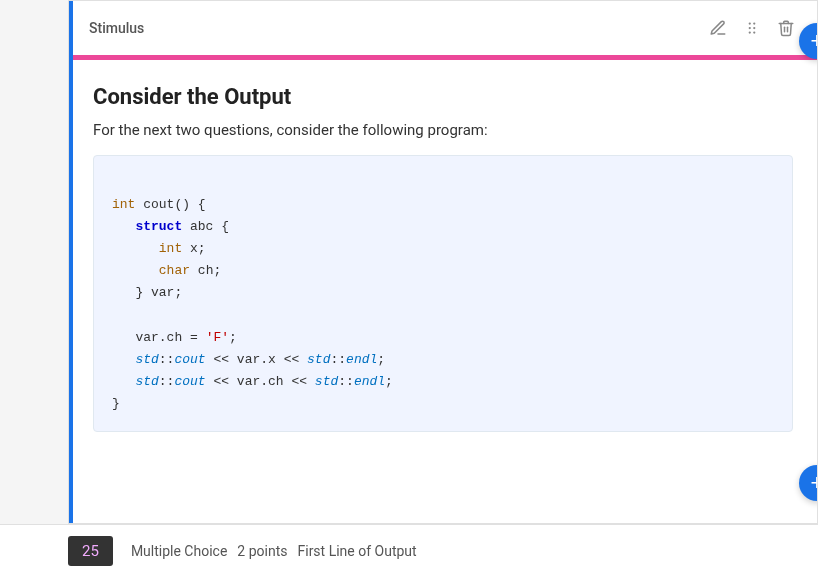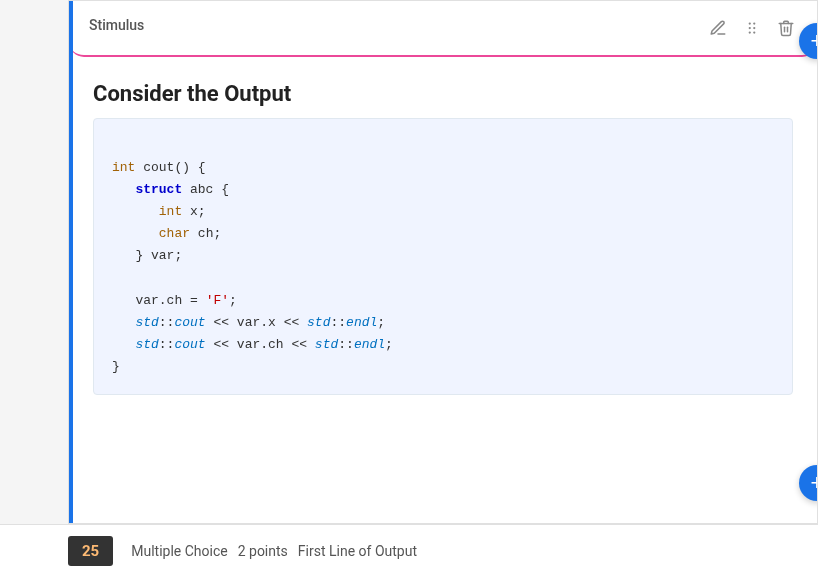--- a/index.html
+++ b/index.html
@@ -38,24 +38,24 @@
       position: absolute;
       left: 0;
       top: 0;
       bottom: 0;
       width: 4px;
       background: #1a73e8;
     }
 
     .stimulus-header {
       display: flex;
+      align-items: center;
       justify-content: space-between;
       padding: 16px 20px 16px 20px;
-      border-bottom: 2px solid #ec4899;
-      border-radius: 15px;
+      border-bottom: 5px solid #ec4899;
     }
 
     .stimulus-label {
       font-size: 14px;
       color: #555;
       font-weight: 500;
     }
 
     .header-actions {
       display: flex;
@@ -146,23 +146,23 @@
       background: #fff;
       border-top: 1px solid #e0e0e0;
       height: 52px;
       display: flex;
       align-items: center;
       padding: 0 0 0 68px;
     }
 
     .question-number {
       background: #333;
-      color: #fdba74;
+      color: #f0abfc;
       font-size: 15px;
-      font-weight: 700;
+      font-weight: 400;
       padding: 6px 14px;
       border-radius: 3px;
       margin-right: 18px;
     }
 
     .question-meta {
       display: flex;
       gap: 10px;
       font-size: 14px;
       color: #555;
@@ -207,20 +207,21 @@
             <path d="M10 11v6"></path>
             <path d="M14 11v6"></path>
             <path d="M9 6V4a1 1 0 0 1 1-1h4a1 1 0 0 1 1 1v2"></path>
           </svg>
         </div>
       </div>
     </div>
 
     <div class="content-body">
       <h2 class="section-title">Consider the Output</h2>
+      <p class="section-description">For the next two questions, consider the following program:</p>
 
       <div class="code-block">
         <span class="code-line">&nbsp;</span>
         <span class="code-line"><span class="type">int</span> <span style="color:#333">cout() {</span></span>
         <span class="code-line">&nbsp;&nbsp;&nbsp;<span class="kw">struct</span> abc {</span>
         <span class="code-line">&nbsp;&nbsp;&nbsp;&nbsp;&nbsp;&nbsp;<span class="type">int</span> x;</span>
         <span class="code-line">&nbsp;&nbsp;&nbsp;&nbsp;&nbsp;&nbsp;<span class="type">char</span> ch;</span>
         <span class="code-line">&nbsp;&nbsp;&nbsp;} var;</span>
         <span class="code-line">&nbsp;</span>
         <span class="code-line">&nbsp;&nbsp;&nbsp;var.ch = <span class="str">'F'</span>;</span>

